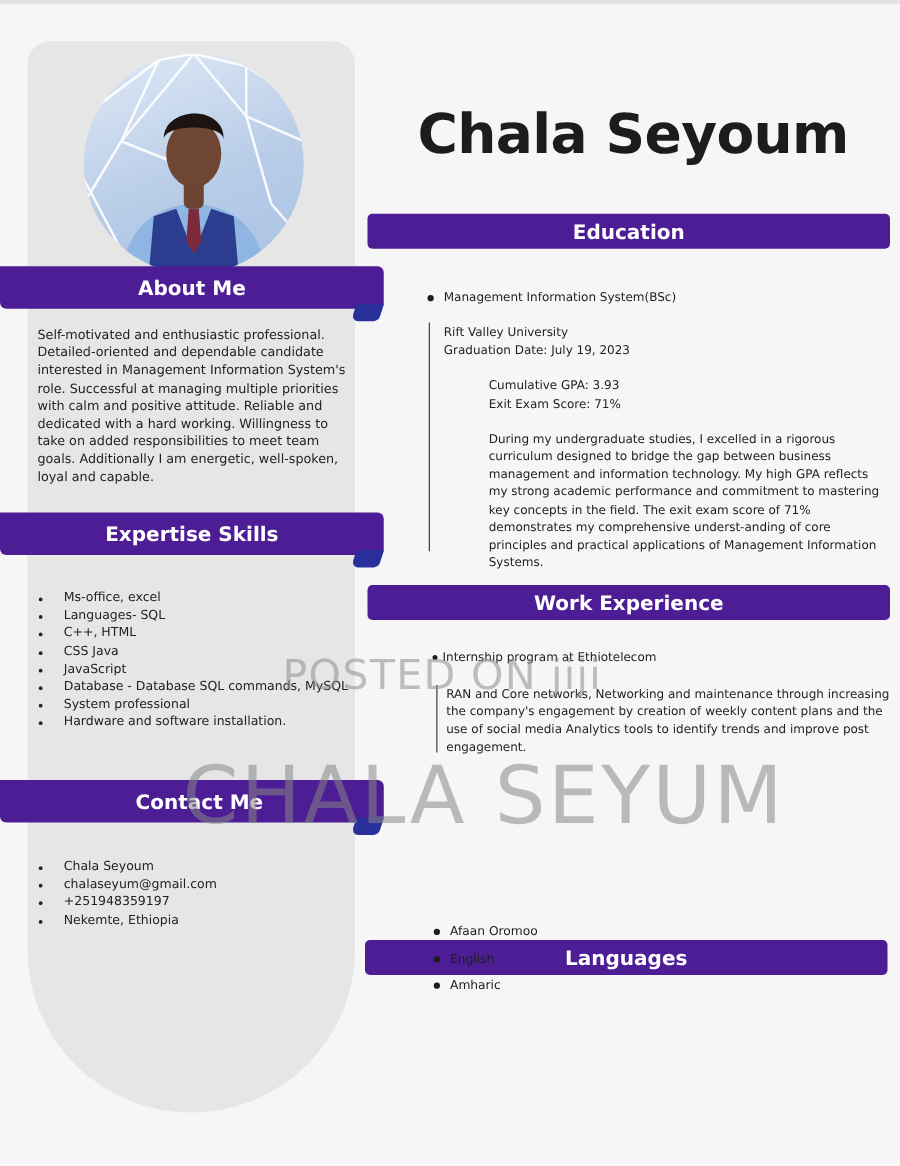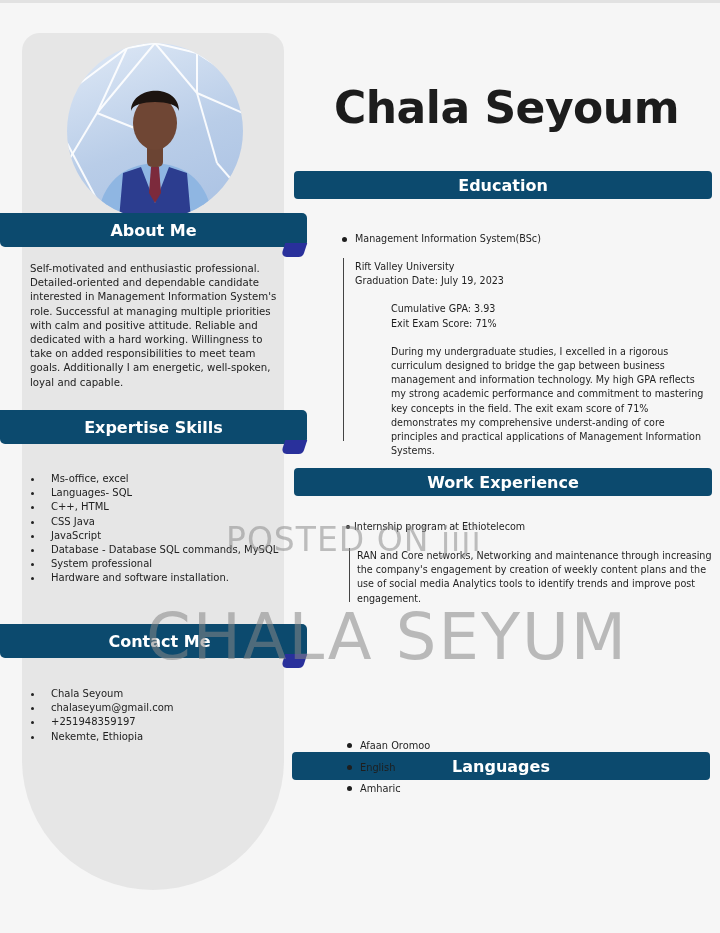--- a/index.html
+++ b/index.html
@@ -22,21 +22,21 @@
   
   .photo {
     position: absolute; left: 67px; top: 43px; width: 176px; height: 176px;
     border-radius: 50%; overflow: hidden;
     background: linear-gradient(160deg, #dfe9f6 0%, #b9cde8 55%, #a9c1e3 100%);
   }
   .photo svg { position: absolute; left: 0; top: 0; width: 176px; height: 176px; }
 
   
   .banner {
-    position: absolute; background: #0c4a6e; color: #ffffff;
+    position: absolute; background: #4c1d95; color: #ffffff;
     display: flex; align-items: center; justify-content: center;
     font-weight: bold; border-radius: 4px;
   }
   .banner.left {
     left: 0; width: 307px; height: 34px; font-size: 16px;
     border-radius: 0 5px 5px 5px;
   }
   .banner.left .tab {
     position: absolute; right: 2px; bottom: -10px; width: 22px; height: 14px;
     background: #29309b; border-radius: 0 0 4px 6px;

